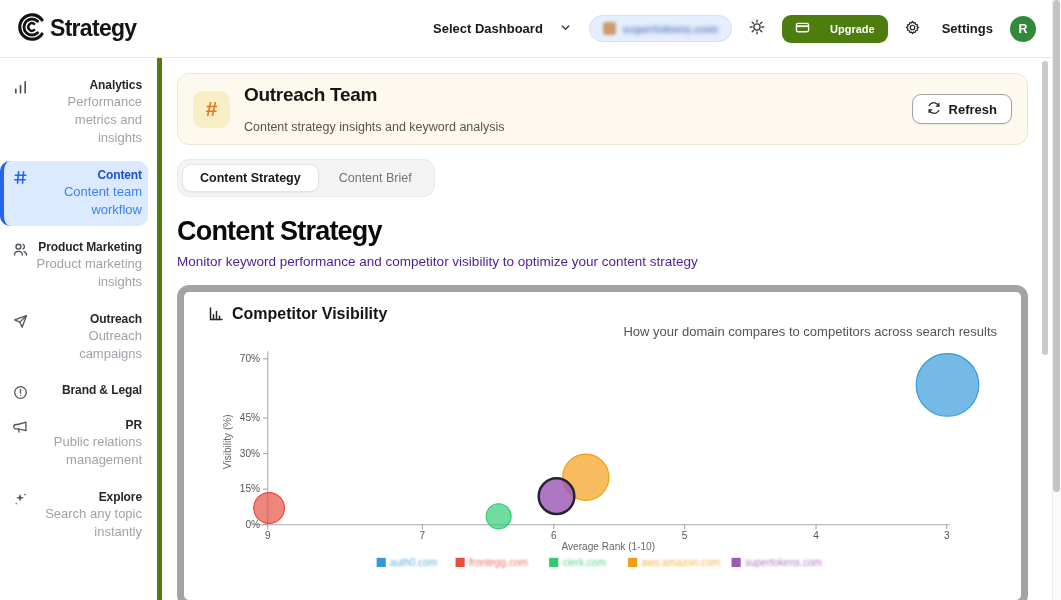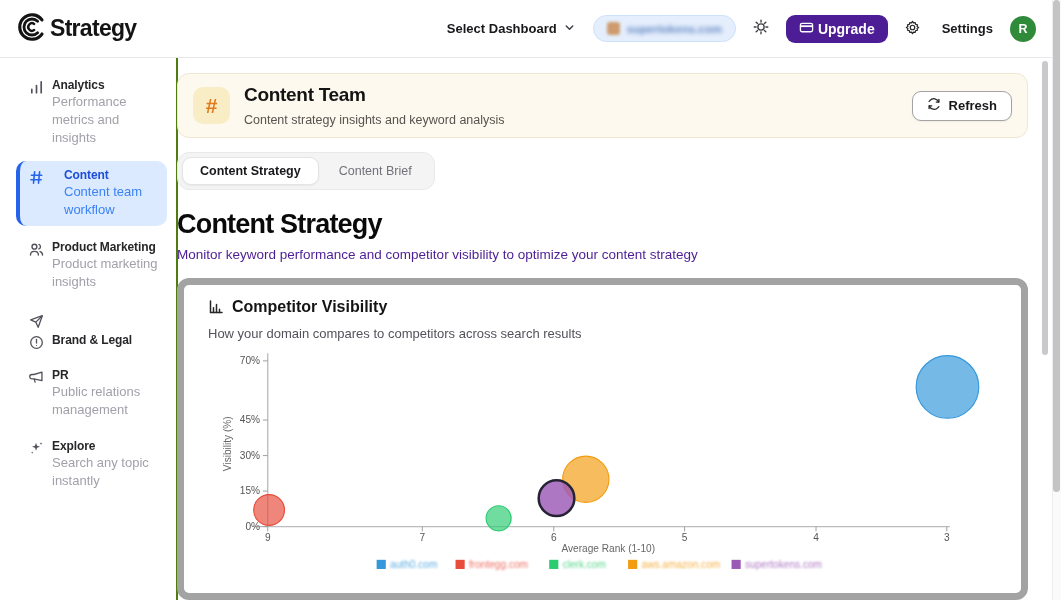--- a/index.html
+++ b/index.html
@@ -6,75 +6,75 @@
   html,body { width:1061px; height:600px; overflow:hidden; background:#fff;
               font-family:"Liberation Sans", sans-serif; color:#18181b; }
   .app { position:relative; width:1061px; height:600px; background:#fff; }
 
   
   header { position:absolute; top:0; left:0; right:9px; height:58px; background:#fff;
            border-bottom:1px solid #e8e8ea; display:flex; align-items:center; padding:0 16px; }
   .logo { display:flex; align-items:center; gap:2px; }
   .logo-text { font-size:23px; font-weight:700; letter-spacing:-0.7px; color:#141414; }
   .hdr-right { margin-left:auto; display:flex; align-items:center; gap:17px; }
-  .sel-dash { display:flex; align-items:center; gap:6px; font-size:13px; font-weight:600; color:#18181b; cursor:pointer; }
+  .sel-dash { display:flex; align-items:center; gap:16px; font-size:13px; font-weight:600; color:#18181b; cursor:pointer; }
   .domain-pill { height:27px; padding:0 13px; border-radius:999px; background:#e4eefc;
                  border:1px solid #cfe0fa; display:flex; align-items:center; gap:7px; cursor:pointer; }
   .pill-favicon { width:13px; height:13px; border-radius:3px; background:#c9874b; filter:blur(1.6px); opacity:.8; }
   .pill-text { font-size:11.5px; font-weight:600; color:#4d74b8; filter:blur(2px); opacity:.85; }
   .ghost-btn { background:none; border:none; cursor:pointer; color:#3f3f46; display:flex; align-items:center; }
-  .upgrade-btn { background:#4c1d95; color:#fff; border:none; height:28px; padding:0 13px; border-radius:9px;
-                 display:flex; align-items:center; gap:4px; font-size:14px; font-weight:600; cursor:pointer;
+  .upgrade-btn { background:#4d7c0f; color:#fff; border:none; height:28px; padding:0 13px; border-radius:9px;
+                 display:flex; align-items:center; gap:20px; font-size:11px; font-weight:600; cursor:pointer;
                  font-family:inherit; }
   .settings-btn { display:flex; align-items:center; gap:22px; font-size:13px; font-weight:600; color:#18181b;
                   background:none; border:none; cursor:pointer; font-family:inherit; }
   .avatar { width:26px; height:26px; border-radius:50%; background:#2f8a3a; color:#fff; font-size:12.5px;
             font-weight:700; display:flex; align-items:center; justify-content:center; cursor:pointer; }
 
   
-  aside { position:absolute; top:58px; left:16px; bottom:0; width:162px; border-right:2px solid #4d7c0f;
-          background:#fff; padding:13px 9px 0 0; }
+  aside { position:absolute; top:58px; left:0; bottom:0; width:162px; border-right:5px solid #4d7c0f;
+          background:#fff; padding:13px 9px 0 0;text-align:right; }
   .side-item { position:relative; margin-bottom:7px; padding:7px 6px 7px 32px; border-left:4px solid transparent;
                border-radius:10px; cursor:pointer; }
   .side-item .icn { position:absolute; left:9px; top:9px; width:15px; height:15px; color:#52525b; }
   .side-item .icn svg { width:15px; height:15px; display:block; }
   .side-title { font-size:12px; font-weight:700; color:#27272a; letter-spacing:-0.1px; }
   .side-desc { font-size:13px; color:#a1a1aa; line-height:1.38; margin-top:1px; }
   .side-item.active { background:#dbeafe; border-left-color:#2563eb;padding-left:44px; }
   .side-item.active .side-title { color:#1d4ed8; }
   .side-item.active .side-desc { color:#3b82f6; }
   .side-item.active .icn { color:#2563eb; }
 
   
   main { position:absolute; top:58px; left:162px; right:20px; bottom:0; padding:15px 13px 0 15px; overflow:hidden; }
   .team-card { background:#fdf9ee; border:1px solid #f0e7d2; border-radius:12px; padding:10px 15px;
                display:flex; align-items:center; gap:14px; }
   .hash-tile { width:37px; height:37px; border-radius:10px; background:#f9edc5; color:#e07c1f;
                font-size:21px; font-weight:700; display:flex; align-items:center; justify-content:center; }
   .team-title { font-size:19px; font-weight:700; color:#141414; letter-spacing:-0.3px; }
-  .team-sub { font-size:12.5px; color:#57534e; margin-top:7px; }
+  .team-sub { font-size:12.5px; color:#57534e; margin-top:14px; }
   .refresh-btn { margin-left:auto; background:#fff; border:1px solid #a3a3a3; border-radius:9px; height:30px;
                  padding:0 14px; display:flex; align-items:center; gap:8px; font-size:13px; font-weight:600;
                  color:#18181b; cursor:pointer; box-shadow:0 1px 2px rgba(0,0,0,.06); font-family:inherit; }
 
   .tabs { margin-top:14px; display:inline-flex; padding:4px; background:#f4f4f5; border:1px solid #e9e9eb;
           border-radius:12px; gap:2px; }
   .tab { padding:6px 17px; font-size:12.5px; font-weight:500; color:#71717a; border-radius:9px;
          border:1px solid transparent; cursor:pointer; background:none; font-family:inherit; }
   .tab.active { background:#fff; border-color:#e4e4e7; color:#18181b; font-weight:700;
                 box-shadow:0 1px 2px rgba(0,0,0,.05); }
 
   h1.page-title { margin-top:19px; font-size:27px; font-weight:800; color:#0a0a0a; letter-spacing:-0.8px; }
   .page-sub { margin-top:7px; font-size:13.5px; color:#4c1d95; }
 
   .chart-card { margin-top:16px; border:7px solid #a3a3a3; border-radius:12px; padding:13px 24px;
                 height:322px; background:#fff; }
   .cc-title { display:flex; align-items:center; gap:8px; font-size:16px; font-weight:700; color:#141414; }
   .cc-title .icn svg { width:16px; height:16px; display:block; color:#27272a; }
-  .cc-sub { margin-top:10px; font-size:13px; color:#52525b; }
+  .cc-sub { margin-top:1px; font-size:13px; color:#52525b;text-align:right; }
   svg.chart { width:100%; height:238px; margin-top:3px; display:block; }
   svg.chart text { font-family:"Liberation Sans", sans-serif; }
   .blur-txt { filter:blur(1.3px); opacity:.8; }
 
   
   .sb-inner { position:absolute; left:1042px; top:61px; width:6px; height:294px; background:#c9c9cc; border-radius:3px; }
   .sb-outer-track { position:absolute; right:0; top:0; width:9px; height:600px; background:#fafafa; border-left:1px solid #ededef; }
   .sb-outer-thumb { position:absolute; right:1px; top:0; width:7px; height:492px; background:#c4c4c7; border-radius:4px; }
 </style>
 </head>
@@ -173,20 +173,24 @@
           <div class="side-desc">Product marketing insights</div>
         </div>
       </div>
       <div class="side-item">
         <span class="icn">
           <svg viewBox="0 0 16 16" fill="none" stroke="currentColor" stroke-width="1.4" stroke-linejoin="round">
             <path d="M14.2 1.8 7.3 8.7"></path>
             <path d="M14.2 1.8 9.8 14.2 7.3 8.7 1.8 6.2z"></path>
           </svg>
         </span>
+        <div>
+          <div class="side-title">Outreach</div>
+          <div class="side-desc">Outreach campaigns</div>
+        </div>
       </div>
       <div class="side-item">
         <span class="icn">
           <svg viewBox="0 0 16 16" fill="none" stroke="currentColor" stroke-width="1.4" stroke-linecap="round">
             <circle cx="8" cy="8" r="6.2"></circle>
             <path d="M8 4.8v3.8"></path>
             <circle cx="8" cy="11.2" r="0.6" fill="currentColor" stroke="none"></circle>
           </svg>
         </span>
         <div>
@@ -218,21 +222,21 @@
           <div class="side-desc">Search any topic instantly</div>
         </div>
       </div>
     </aside>
 
   <main>
 
     <section class="team-card">
       <div class="hash-tile">#</div>
       <div>
-        <div class="team-title">Content Team</div>
+        <div class="team-title">Outreach Team</div>
         <div class="team-sub">Content strategy insights and keyword analysis</div>
       </div>
       <button class="refresh-btn">
         <span>
           <svg width="14" height="14" viewBox="0 0 16 16" fill="none" stroke="#27272a" stroke-width="1.5" stroke-linecap="round" stroke-linejoin="round">
             <path d="M13.6 2.8v3h-3"></path>
               <path d="M2.4 13.2v-3h3"></path>
             <path d="M13.3 5.8A5.8 5.8 0 0 0 3.5 3.9L2.4 5"></path>
               <path d="M2.7 10.2a5.8 5.8 0 0 0 9.8 1.9l1.1-1.1"></path>
           </svg>

